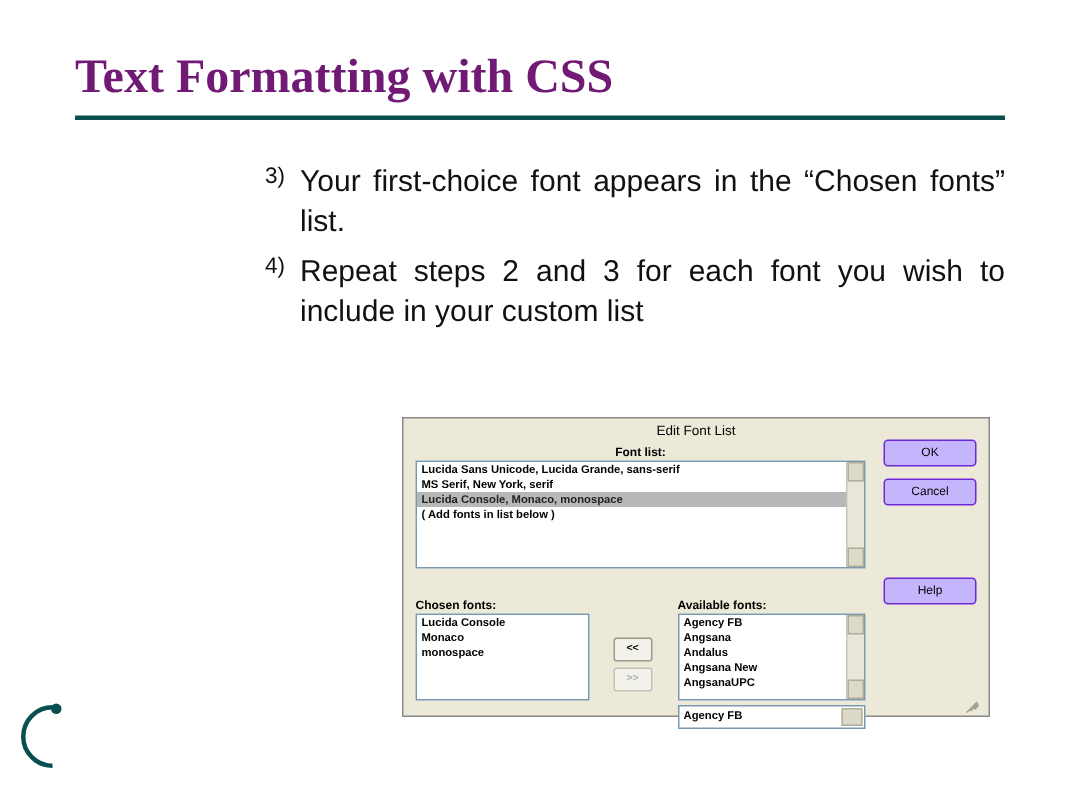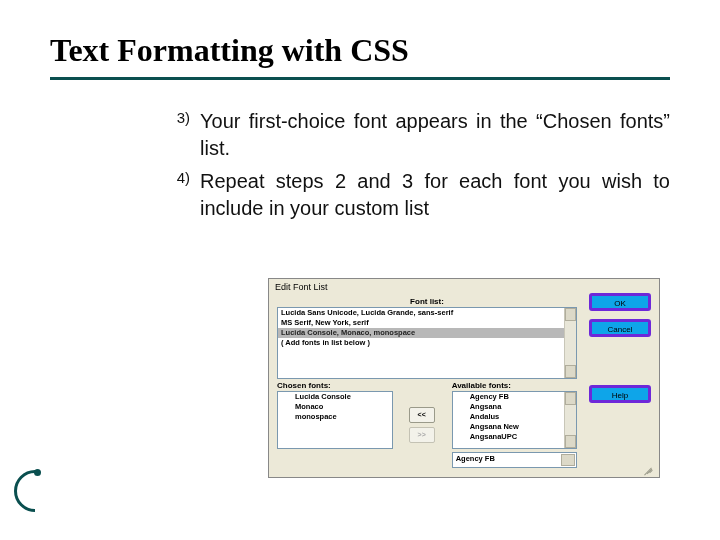--- a/index.html
+++ b/index.html
@@ -13,21 +13,21 @@
   }
   .slide {
     width: 100%;
     height: 100%;
     padding: 32px 50px 30px 50px;
     position: relative;
   }
   .title {
     font-size: 32px;
     font-weight: bold;
-    color: #000000;
+    color: #701a75;
     padding-bottom: 8px;
     border-bottom: 3px solid #0a4f4f;
     font-family: Georgia, serif;
   }
   .content {
     margin-top: 28px;
     padding-left: 110px;
     font-family: Tahoma, Verdana, sans-serif;
     font-size: 20px;
     color: #111;
@@ -58,41 +58,42 @@
     height: 200px;
     background: #ece9d8;
     border: 1px solid #888;
     font-family: Tahoma, sans-serif;
     font-size: 8px;
     color: #000;
   }
   .dlg-title {
     padding: 3px 6px;
     font-size: 9px;
+    text-align: center;
   }
   .dlg-main {
     position: absolute;
     left: 8px;
     top: 18px;
     width: 300px;
     height: 175px;
     font-weight: bold;
   }
   .dlg-side {
     position: absolute;
     right: 8px;
     top: 14px;
     width: 62px;
   }
   .btn {
     display: block;
     width: 100%;
     height: 18px;
-    background: #0ea5e9;
-    border: 3px solid #6d28d9;
+    background: #c4b5fd;
+    border: 1px solid #6d28d9;
     border-radius: 3px;
     font-size: 8px;
     text-align: center;
     line-height: 16px;
     margin-bottom: 8px;
     cursor: pointer;
   }
   .btn.help { margin-top: 48px; }
   .listbox {
     width: 100%;
@@ -129,21 +130,21 @@
   .lb-item.sel {
     background: #b8b8b8;
     color: #222;
   }
   .lbl {
     font-size: 8px;
     margin-bottom: 1px;
   }
   .row2 {
     display: flex;
-    margin-top: 2px;
+    margin-top: 20px;
     gap: 16px;
   }
   .col-chosen { width: 120px; }
   .col-btns { width: 28px; display:flex; flex-direction:column; justify-content:center; gap:4px;}
   .sqbtn {
     width: 26px; height: 16px;
     background: #f3f2ea;
     border: 1px solid #9a9a8a;
     border-radius: 2px;
     font-size: 7px;
@@ -154,21 +155,20 @@
   .sqbtn.disabled { color:#aaa; border-color:#c4c2b4; cursor:default; }
   .col-avail { width: 130px; }
   .smallbox {
     width: 100%;
     height: 58px;
     background: #fff;
     border: 1px solid #7a98af;
     font-size: 7.5px;
     position: relative;
     overflow:hidden;
-    padding-left:14px;
   }
   .smallbox .scrollbar {
     position: absolute;
     right: 0; top: 0; bottom: 0; width: 12px;
     background: #e8e6d8;
     border-left: 1px solid #c8c6b8;
   }
   .smallbox .scrollbar::before,
   .smallbox .scrollbar::after {
     content:""; position:absolute; left:0; right:0; height:11px;

